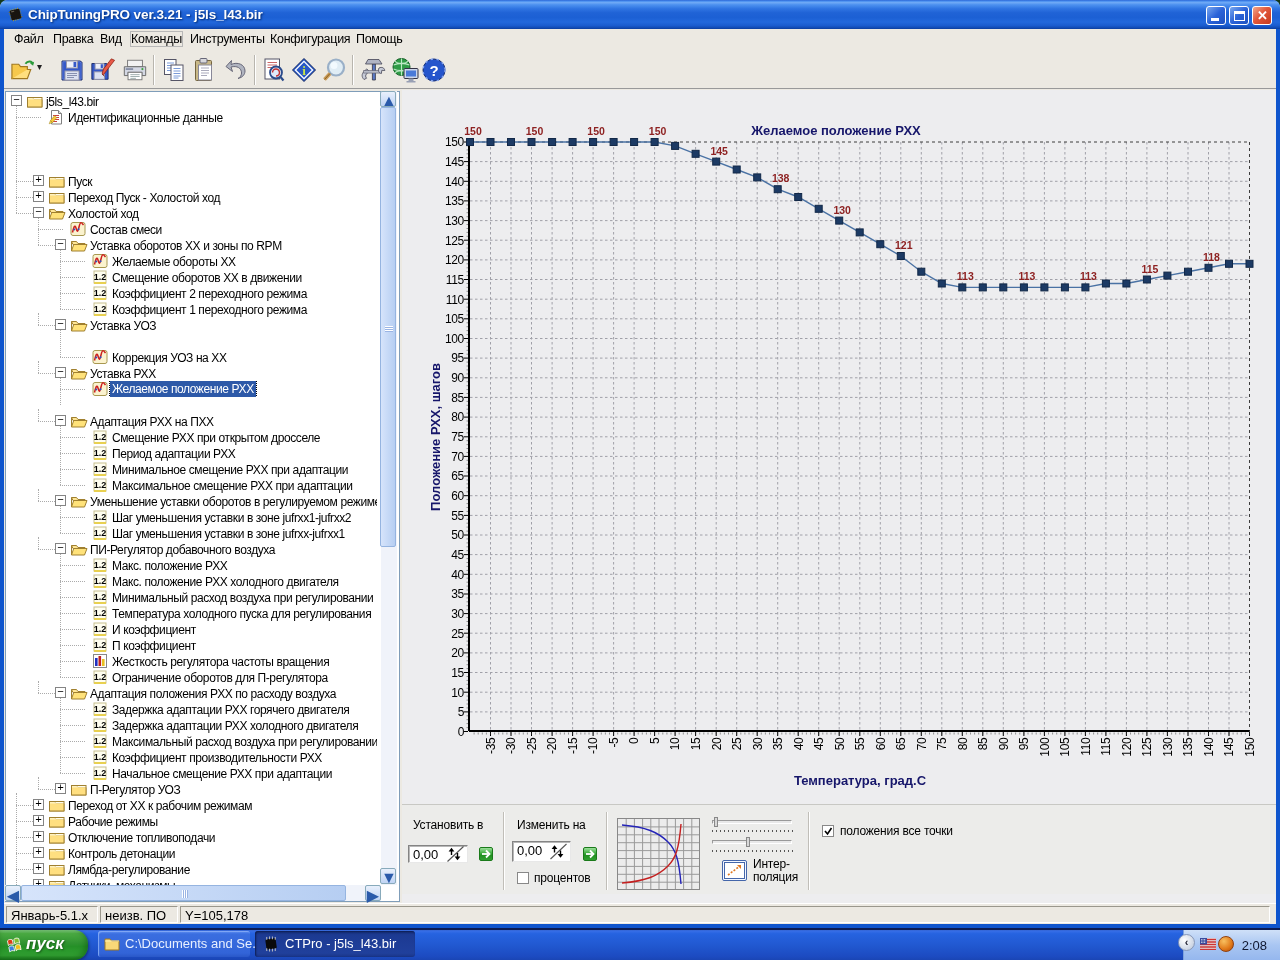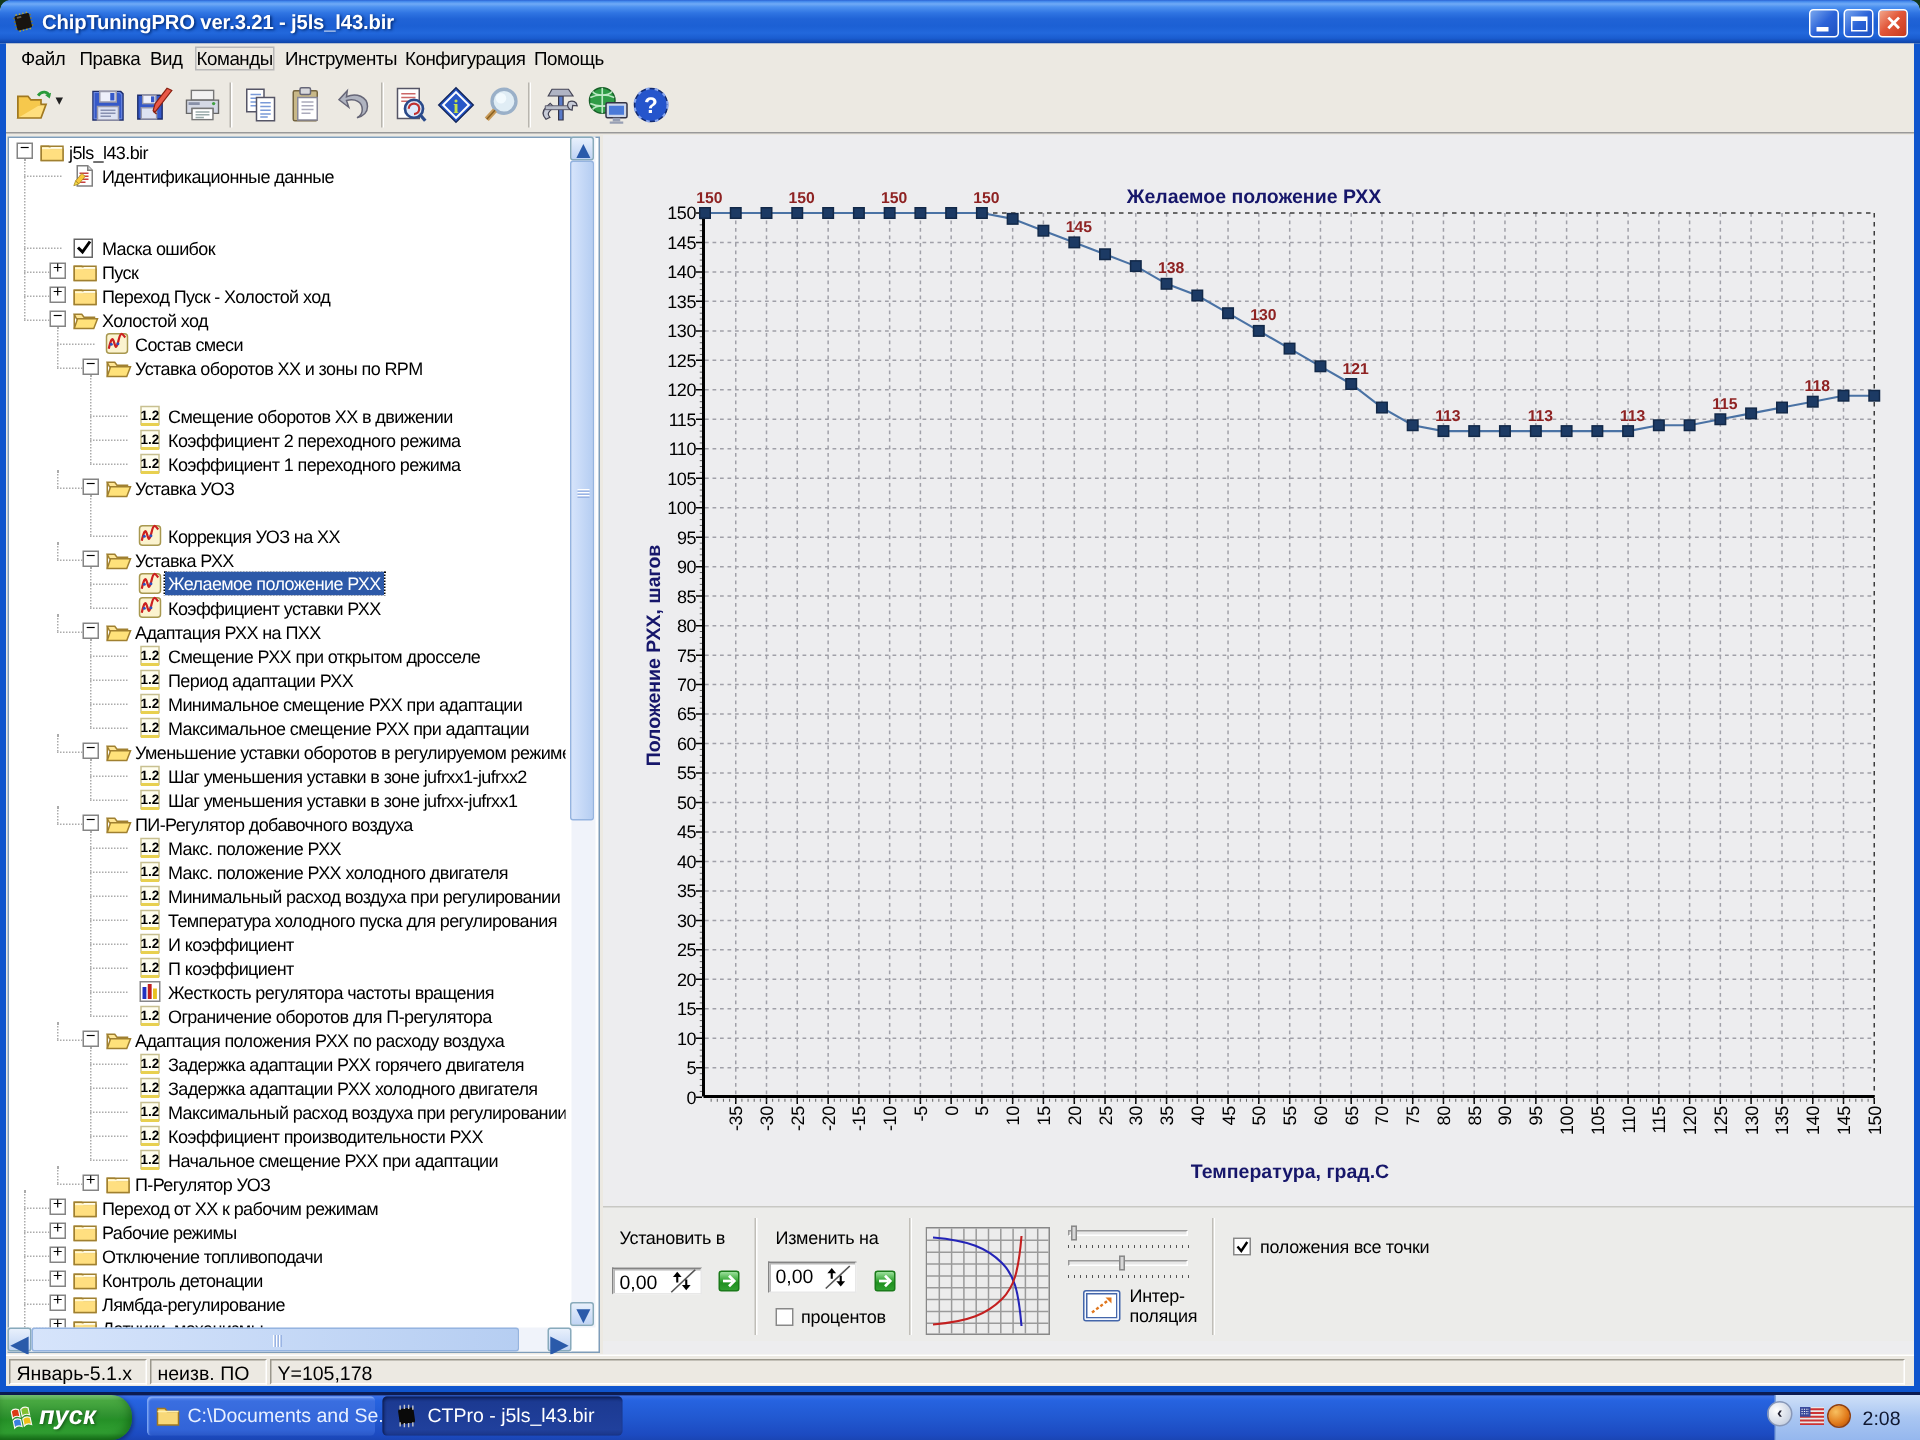--- a/index.html
+++ b/index.html
@@ -234,30 +234,20 @@
           <svg width="16" height="16" viewBox="0 0 16 16">
             <path d="M3.5 1.5h7l3 3v10.5h-10z" fill="#fff" stroke="#808080"></path>
             <path d="M10.5 1.5v3h3" fill="#e0e0e0" stroke="#808080"></path>
             <path d="M5 6.5h6M5 8.5h6M5 10.5h6M5 12.5h4" stroke="#c84040" stroke-width="1"></path>
             <path d="M1.2 14.8l1.2-3.2 2.2 2z" fill="#f8e048" stroke="#a08020" stroke-width="0.5"></path>
             <path d="M2.4 11.6l4.2-5 2.2 2-4.2 5z" fill="#f8c838" stroke="#a08020" stroke-width="0.5"></path>
           </svg>
         </span>
         <span class="ttext" style="left:62px">Идентификационные данные</span>
       </div>
-<div class="trow" style="top:65px">
-        <span class="hstub" style="left:10px;width:25px"></span>
-        <span class="ticon" style="left:42px">
-          <svg width="16" height="16" viewBox="0 0 16 16">
-            <rect x="1.5" y="2.5" width="12" height="12" fill="#fff" stroke="#666"></rect>
-            <path d="M4 8l3 3 5-7" fill="none" stroke="#000" stroke-width="2"></path>
-          </svg>
-        </span>
-        <span class="ttext" style="left:62px">Маска ошибок</span>
-      </div>
 <div class="trow" style="top:81px">
         <span class="hstub" style="left:10px;width:19px"></span>
         <span class="expander" style="left:27px">+</span>
         <span class="ticon" style="left:42px">
           <svg width="17" height="16" viewBox="0 0 17 16">
             <path d="M1.5 4.5h5l1.5 2h8v7.5h-14.5z" fill="#ffe696" stroke="#b09040"></path>
             <path d="M1.5 6h14.5" stroke="#fff8d8" stroke-width="1.2"></path>
             <rect x="1.5" y="6.5" width="14.5" height="7.5" fill="#ffdf80" stroke="none"></rect>
             <rect x="1.5" y="4.5" width="14.5" height="9.5" fill="none" stroke="#a08030"></rect>
           </svg>
@@ -306,20 +296,32 @@
         <span class="expander" style="left:49px">−</span>
         <span class="ticon" style="left:64px">
           <svg width="18" height="16" viewBox="0 0 18 16">
             <path d="M1.5 4.5h5l1.5 2h7v1h-12z" fill="#ffe696" stroke="#a08030"></path>
             <path d="M1.5 14l2.2-6.5h13.3L14.5 14z" fill="#ffe27a" stroke="#a08030"></path>
             <path d="M1.5 14V4.5" stroke="#a08030"></path>
           </svg>
         </span>
         <span class="ttext" style="left:84px">Уставка оборотов ХХ и зоны по RPM</span>
       </div>
+<div class="trow" style="top:161px">
+        <span class="hstub" style="left:54px;width:25px"></span>
+        <span class="ticon" style="left:86px">
+          <svg width="16" height="16" viewBox="0 0 16 16">
+            <rect x="1" y="1.5" width="14" height="13" rx="2" fill="#fbf3cf" stroke="#a89850"></rect>
+            <path d="M2.5 11.5c1.5-6.5 2.5-8 3.5-4.5s1.5 5.5 3-1 2.5-4.5 4.5-2" fill="none" stroke="#cc2020" stroke-width="1.5"></path>
+            <circle cx="4.2" cy="8.5" r="1" fill="#3050c0"></circle>
+            <circle cx="8.6" cy="8.2" r="1" fill="#3050c0"></circle>
+          </svg>
+        </span>
+        <span class="ttext" style="left:106px">Желаемые обороты ХХ</span>
+      </div>
 <div class="trow" style="top:177px">
         <span class="hstub" style="left:54px;width:25px"></span>
         <span class="ticon" style="left:86px">
           <svg width="16" height="16" viewBox="0 0 16 16">
             <rect x="2" y="2" width="12" height="12" fill="#fffef0" stroke="#c8c090"></rect>
             <path d="M2 14h12" stroke="#e8d050" stroke-width="2"></path>
             <text x="8" y="11" font-size="9" font-family="Liberation Sans" font-weight="bold" fill="#000" text-anchor="middle">1.2</text>
           </svg>
         </span>
         <span class="ttext" style="left:106px">Смещение оборотов ХХ в движении</span>
@@ -386,32 +388,20 @@
         <span class="hstub" style="left:54px;width:25px"></span>
         <span class="ticon" style="left:86px">
           <svg width="16" height="16" viewBox="0 0 16 16">
             <rect x="1" y="1.5" width="14" height="13" rx="2" fill="#fbf3cf" stroke="#a89850"></rect>
             <path d="M2.5 11.5c1.5-6.5 2.5-8 3.5-4.5s1.5 5.5 3-1 2.5-4.5 4.5-2" fill="none" stroke="#cc2020" stroke-width="1.5"></path>
             <circle cx="4.2" cy="8.5" r="1" fill="#3050c0"></circle>
             <circle cx="8.6" cy="8.2" r="1" fill="#3050c0"></circle>
           </svg>
         </span>
         <span class="tsel" style="left:104px">Желаемое положение РХХ</span>
-      </div>
-<div class="trow" style="top:305px">
-        <span class="hstub" style="left:54px;width:25px"></span>
-        <span class="ticon" style="left:86px">
-          <svg width="16" height="16" viewBox="0 0 16 16">
-            <rect x="1" y="1.5" width="14" height="13" rx="2" fill="#fbf3cf" stroke="#a89850"></rect>
-            <path d="M2.5 11.5c1.5-6.5 2.5-8 3.5-4.5s1.5 5.5 3-1 2.5-4.5 4.5-2" fill="none" stroke="#cc2020" stroke-width="1.5"></path>
-            <circle cx="4.2" cy="8.5" r="1" fill="#3050c0"></circle>
-            <circle cx="8.6" cy="8.2" r="1" fill="#3050c0"></circle>
-          </svg>
-        </span>
-        <span class="ttext" style="left:106px">Коэффициент уставки РХХ</span>
       </div>
 <div class="trow" style="top:321px">
         <span class="hstub" style="left:32px;width:19px"></span>
         <span class="expander" style="left:49px">−</span>
         <span class="ticon" style="left:64px">
           <svg width="18" height="16" viewBox="0 0 18 16">
             <path d="M1.5 4.5h5l1.5 2h7v1h-12z" fill="#ffe696" stroke="#a08030"></path>
             <path d="M1.5 14l2.2-6.5h13.3L14.5 14z" fill="#ffe27a" stroke="#a08030"></path>
             <path d="M1.5 14V4.5" stroke="#a08030"></path>
           </svg>

